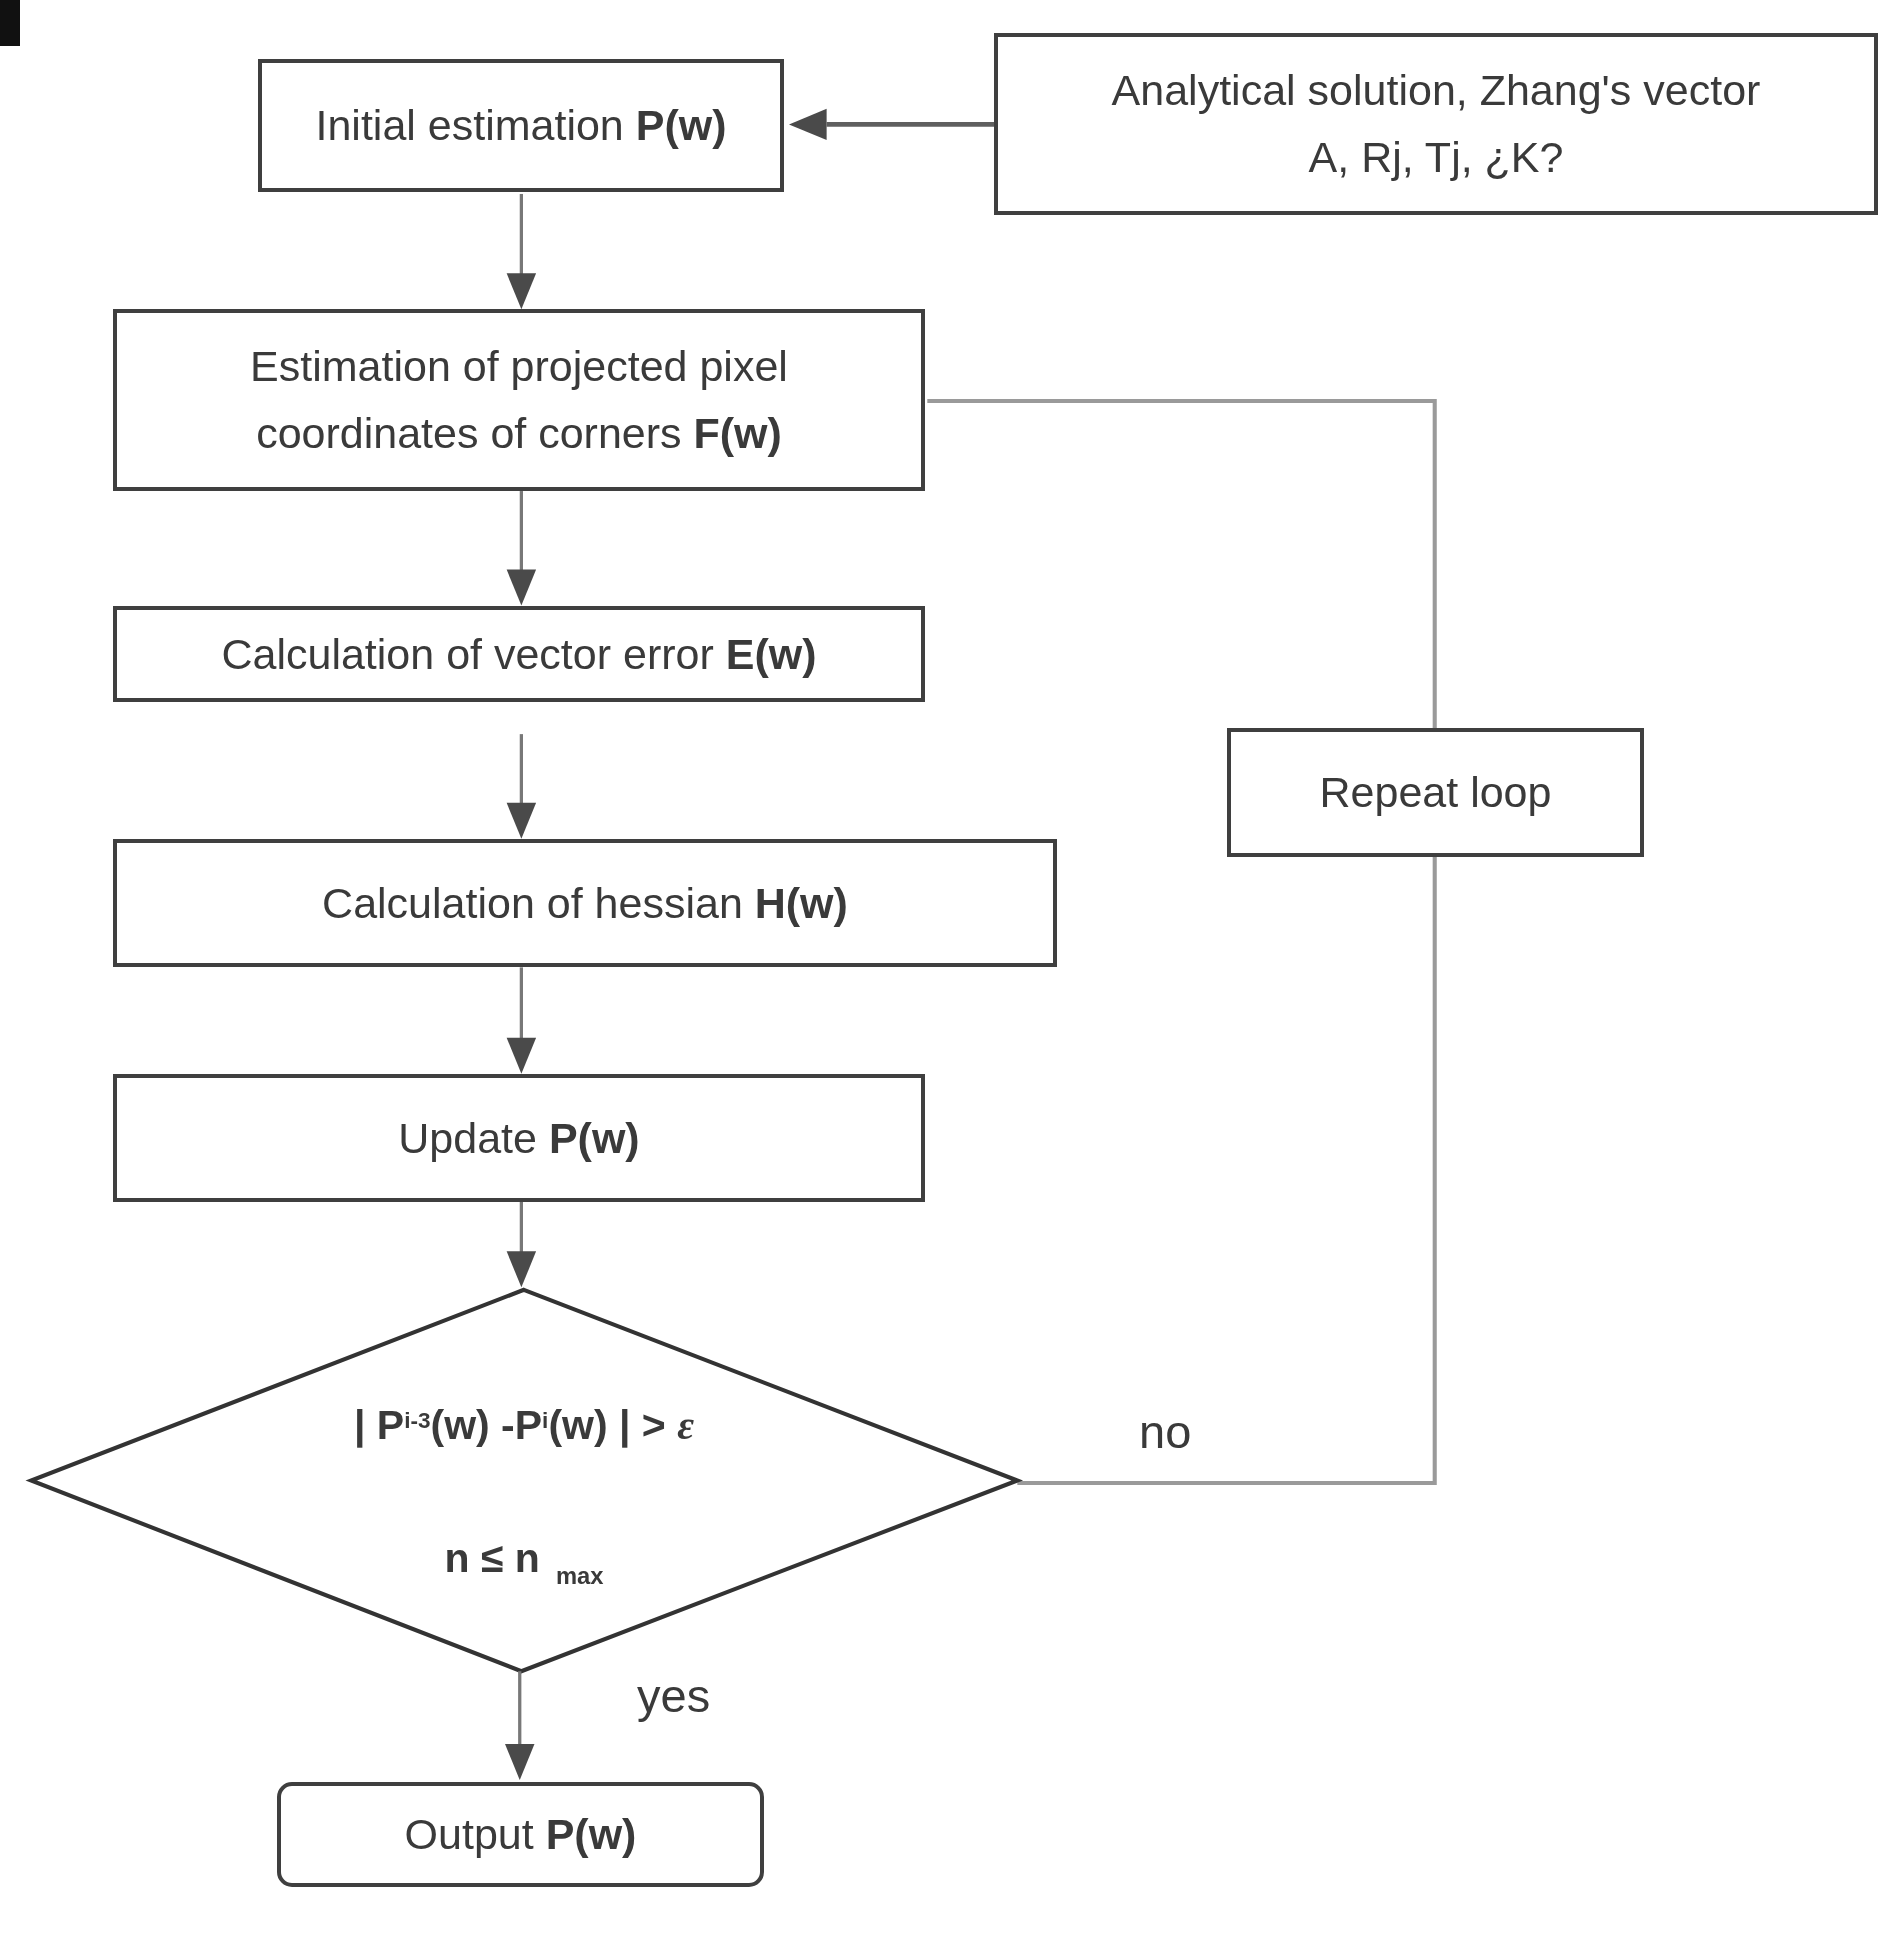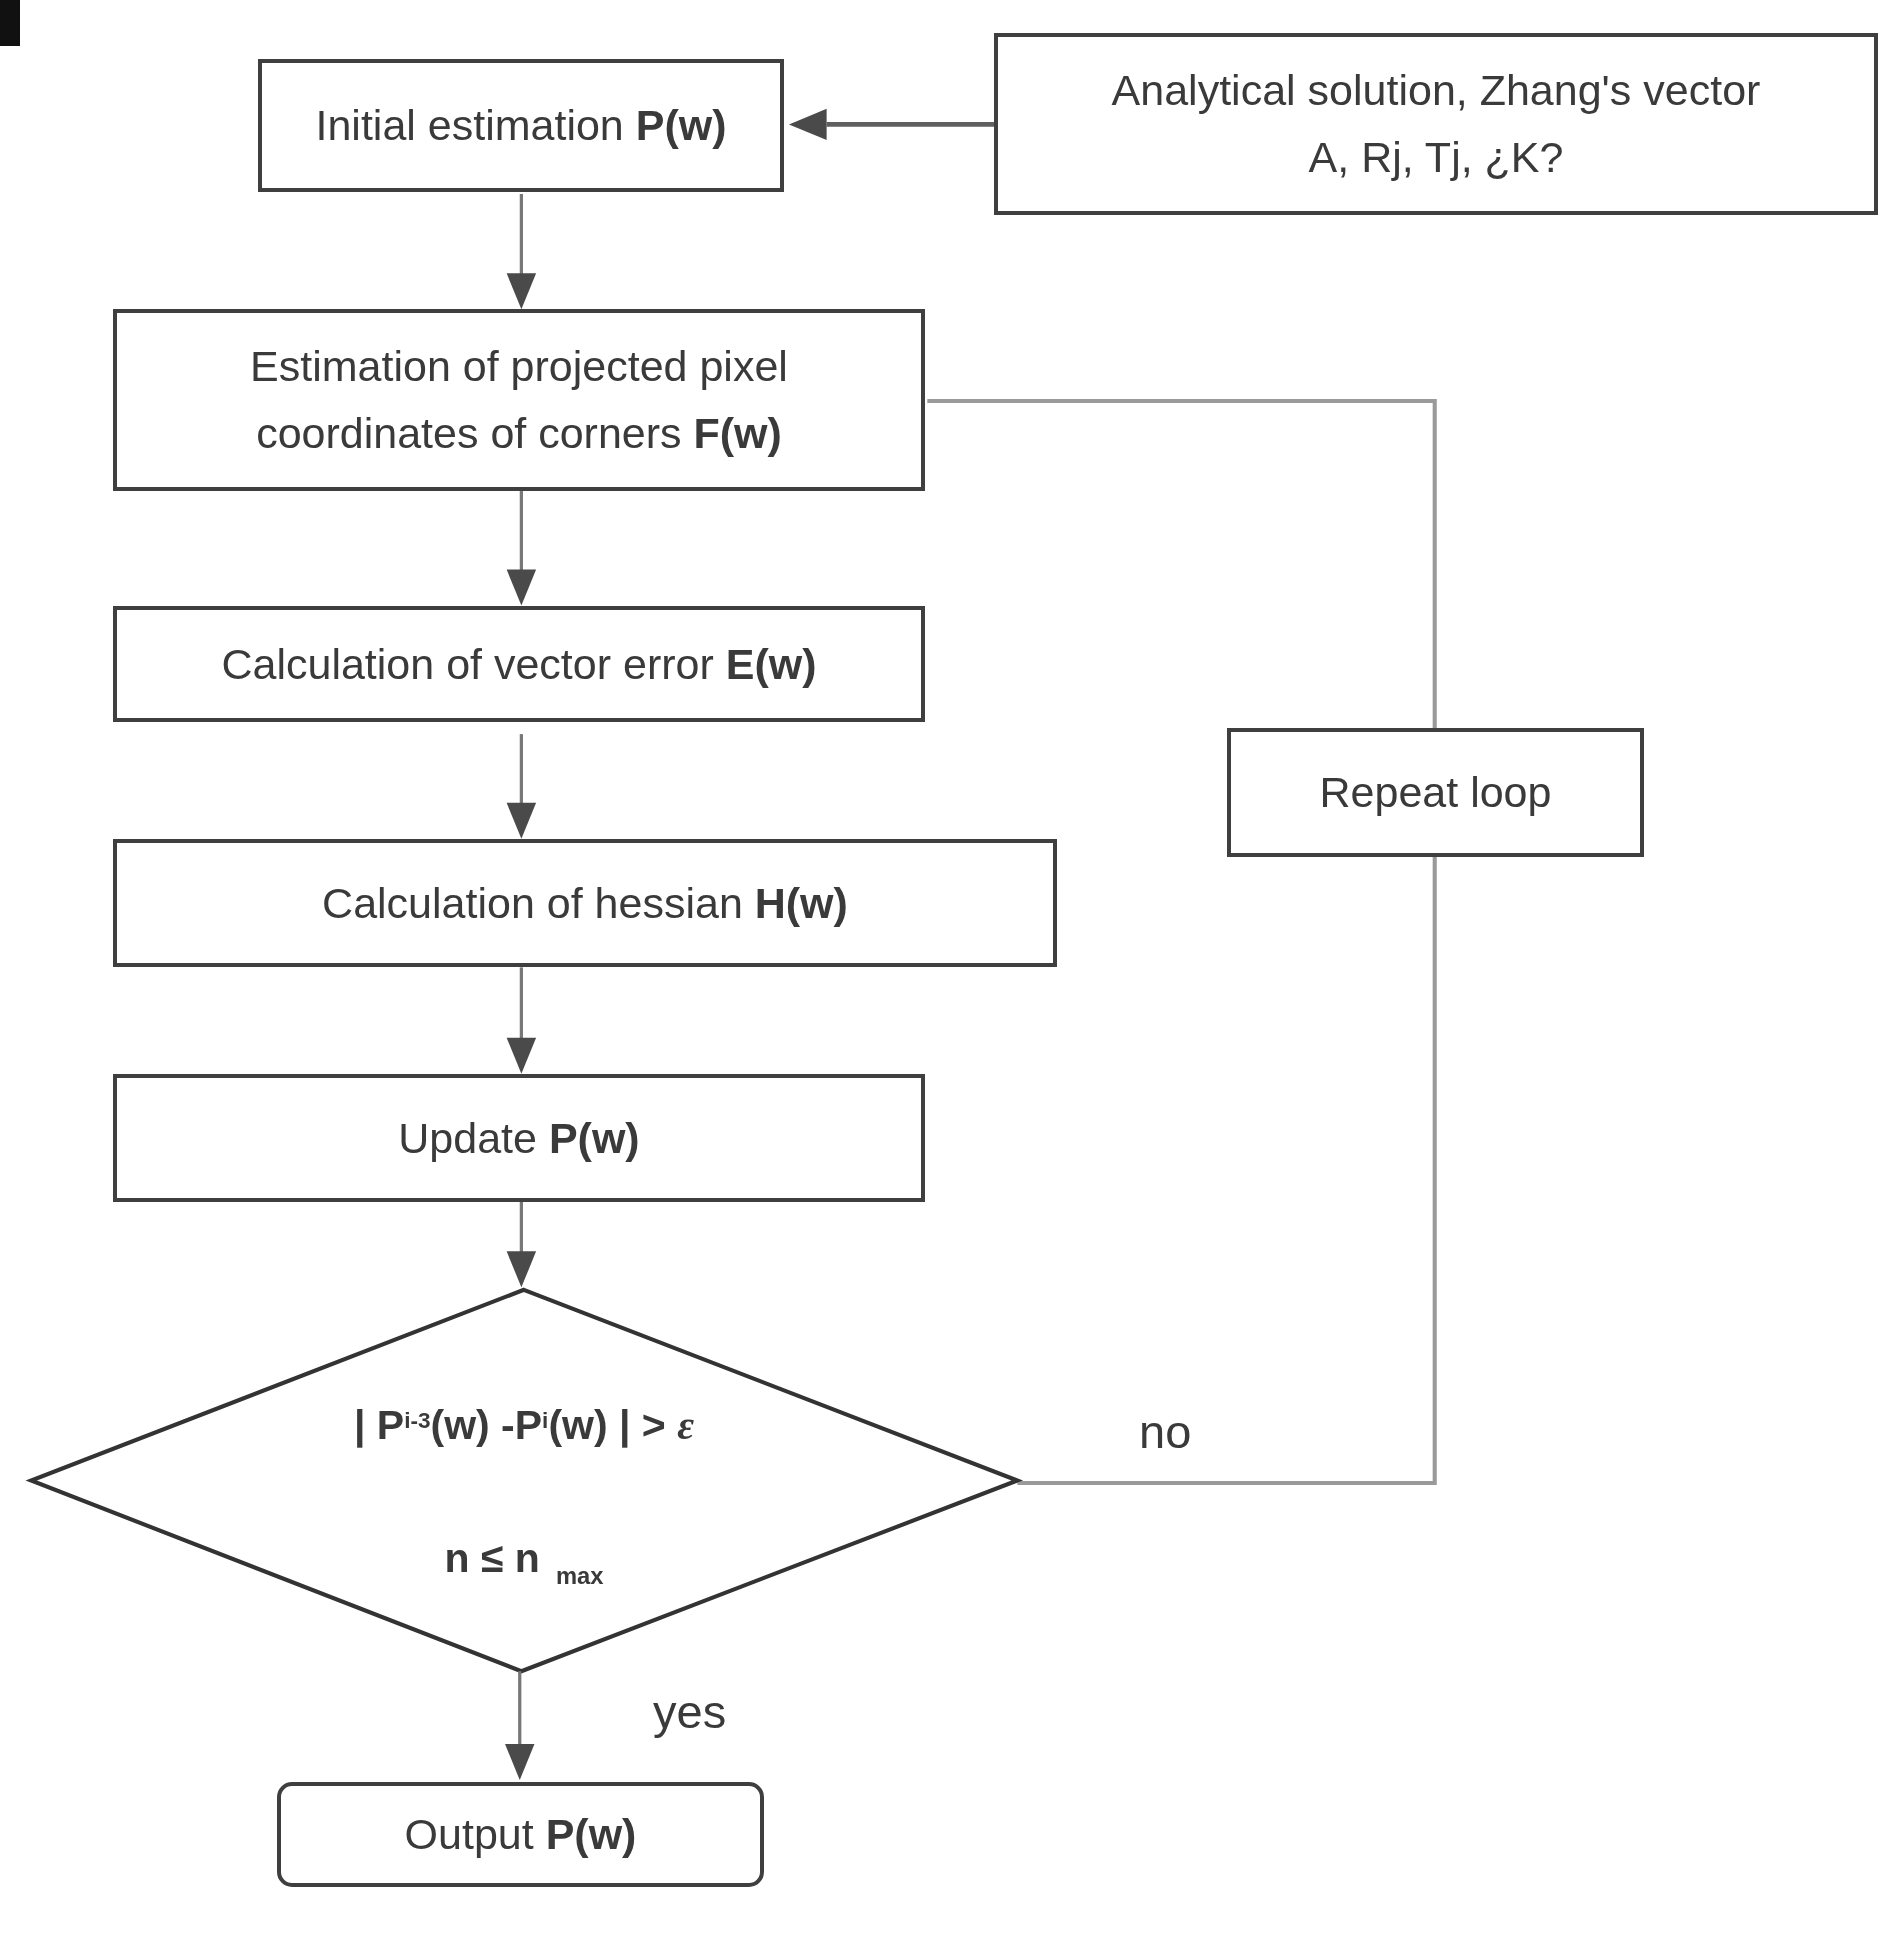--- a/index.html
+++ b/index.html
@@ -22,37 +22,37 @@
   .node{
     position:absolute;box-sizing:border-box;background:var(--box-fill);
     border:4.1px solid var(--box-border);
     display:flex;flex-direction:column;align-items:center;justify-content:center;
     text-align:center;font-size:43px;line-height:1.55;z-index:1;
   }
   .b{font-weight:700;}
   .node-initial{left:258px;top:59px;width:526px;height:133px;text-align:center;}
   .node-analytical{left:994px;top:33px;width:884px;height:182px;}
   .node-estimation{left:113px;top:309px;width:812px;height:182px;}
-  .node-error{left:113px;top:606px;width:812px;height:116px;}
+  .node-error{left:113px;top:606px;width:812px;height:96px;}
   .node-hessian{left:113px;top:839px;width:944px;height:128px;}
   .node-update{left:113px;top:1074px;width:812px;height:128px;}
   .node-repeat{left:1227px;top:728px;width:417px;height:129px;}
   .node-output{left:277px;top:1782px;width:487px;height:105px;border-radius:15px;}
   .diamond-text{
     position:absolute;left:115px;width:818px;text-align:center;z-index:1;
     font-weight:700;font-size:41px;color:var(--text);
   }
   .cond1{top:1401px;}
   .cond2{top:1535px;}
   .sup{font-size:55%;position:relative;top:-0.5em;}
   .sub{font-size:58%;position:relative;top:0.5em;margin-left:16px;}
   .epsilon{font-style:italic;font-family:"Liberation Serif","DejaVu Serif",serif;}
   .flow-label{position:absolute;font-size:47px;color:var(--text);z-index:1;}
   .label-no{left:1139px;top:1404px;}
-  .label-yes{left:653px;top:1668px;margin-top:16px;}
+  .label-yes{left:637px;top:1668px;}
   .corner-mark{position:absolute;left:0;top:0;width:19.6px;height:46px;background:#111;z-index:2;}
 </style>
 </head>
 <body>
 
 <div class="canvas">
 
   <svg class="wires" viewBox="0 0 2319 2379" aria-hidden="true">
 
     <polyline points="1243,1812 1753,1812 1753,490 1133,490" fill="none" stroke="var(--loop-line)" stroke-width="5"></polyline>

